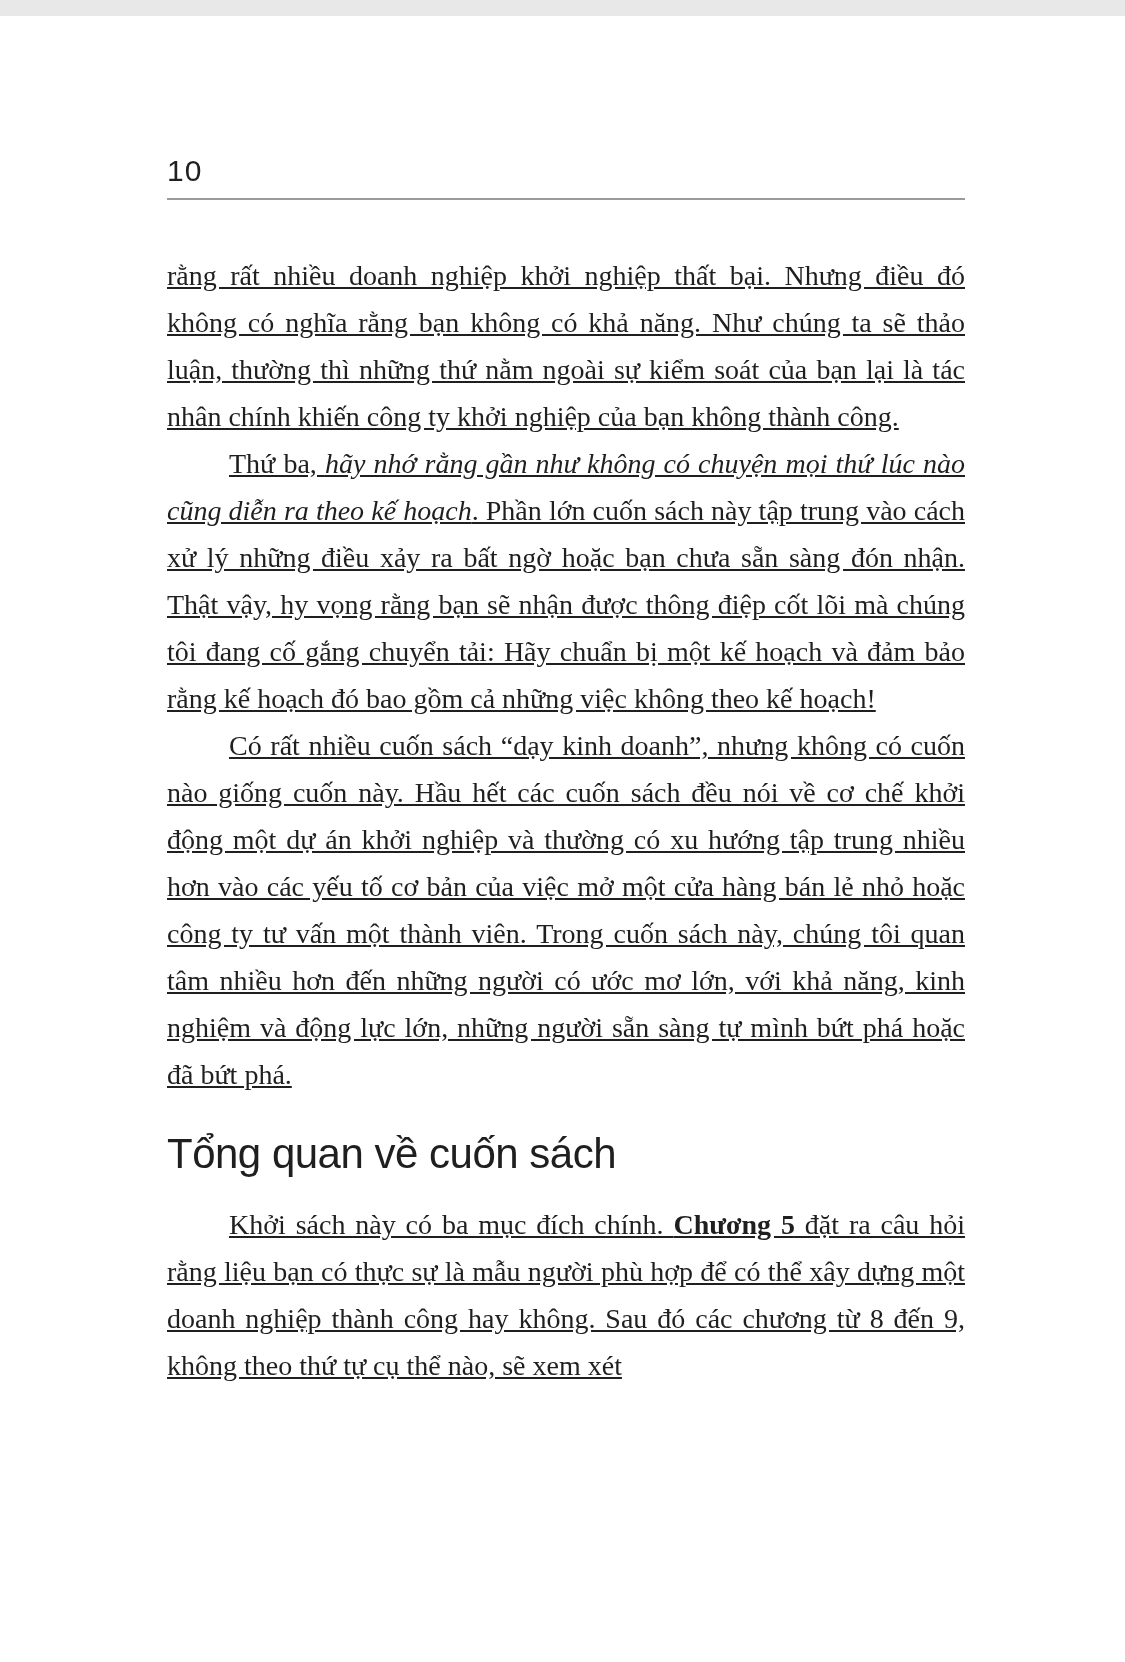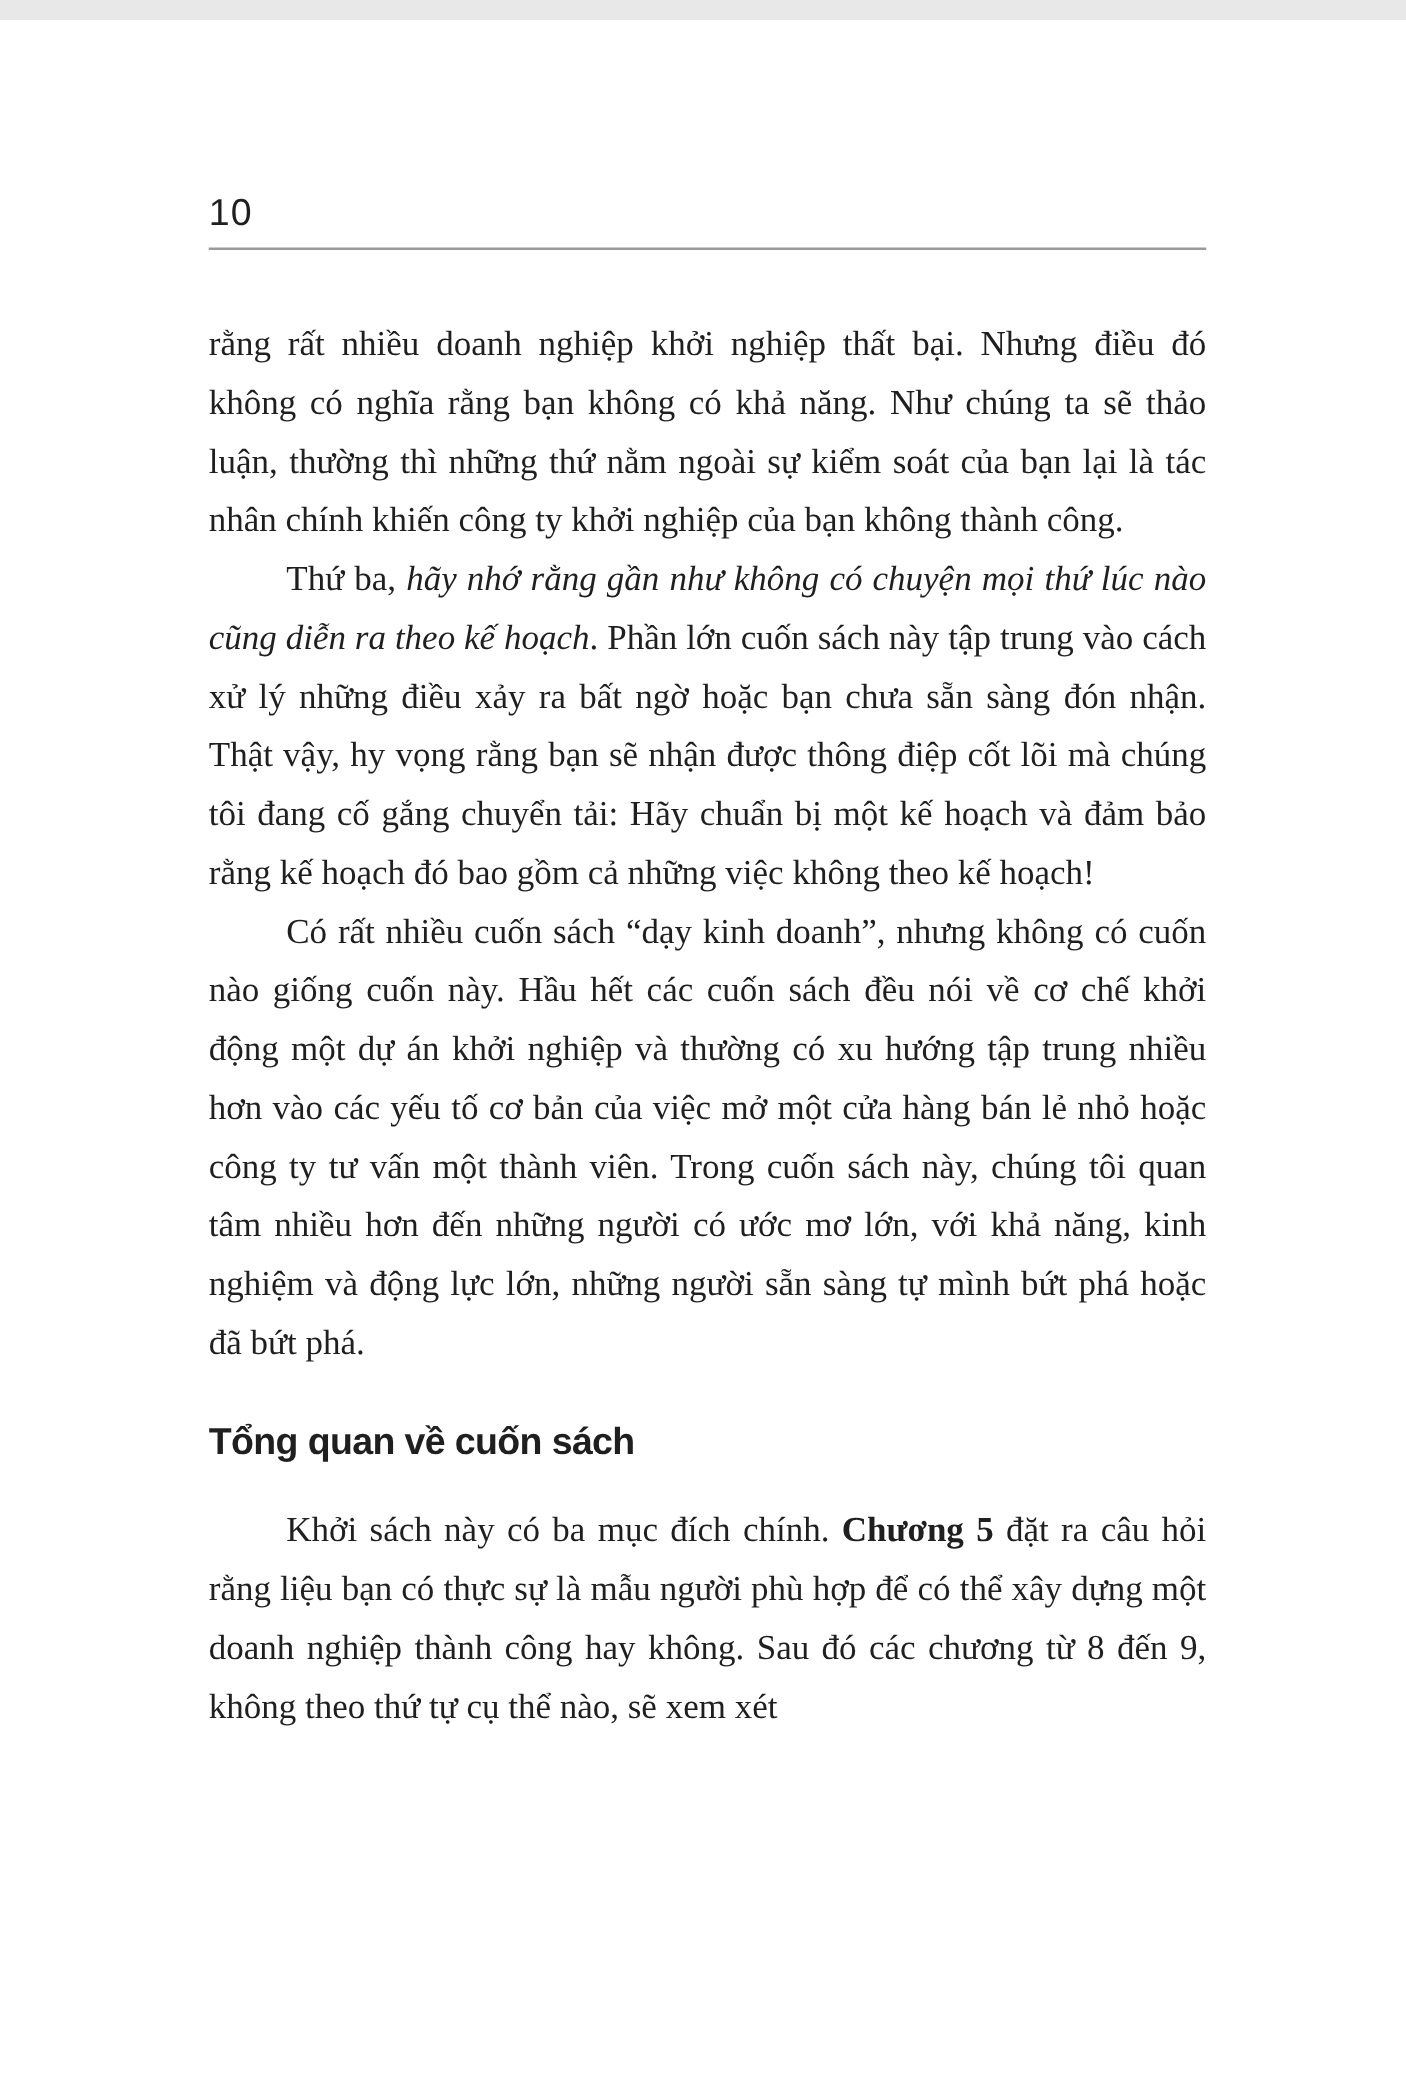--- a/index.html
+++ b/index.html
@@ -36,30 +36,31 @@
     font-size: 30px;
   }
   .page-body {
     margin-top: 52px;
     font-size: 28px;
     line-height: 47px;
     text-align: justify;
   }
   .para {
     margin: 0;
+    text-decoration: underline;
   }
   .para.indent {
     text-indent: 62px;
   }
   .seg-italic { font-style: italic; }
   .seg-bold   { font-weight: bold; }
   .section-heading {
     font-family: "Liberation Sans", sans-serif;
-    font-weight: 700;
-    font-size: 30px;
+    font-weight: 400;
+    font-size: 42px;
     letter-spacing: -0.5px;
     text-align: left;
     margin: 32px 0 24px 0;
   }
 </style>
 </head>
 <body>
 
 <div class="page">
   <div class="page-header">

